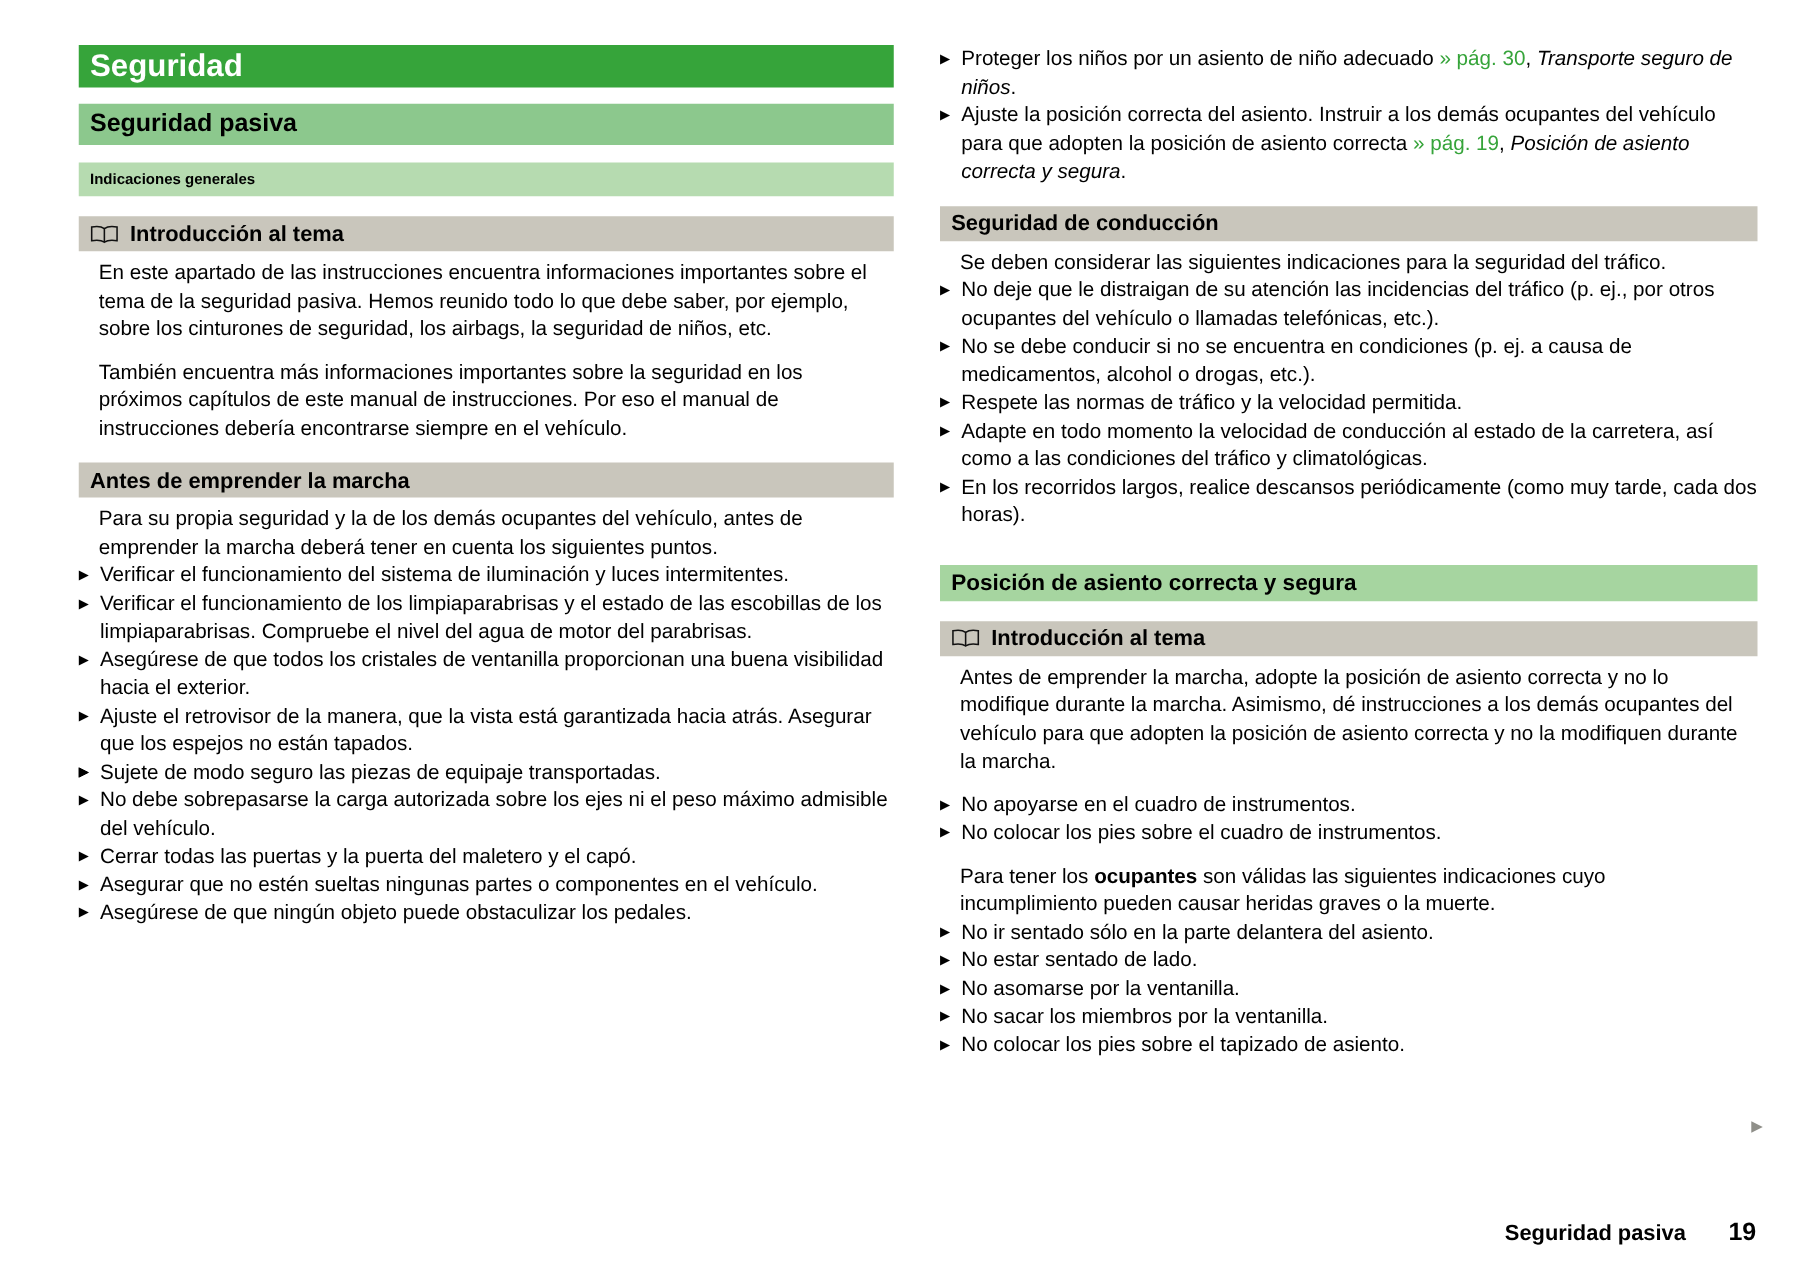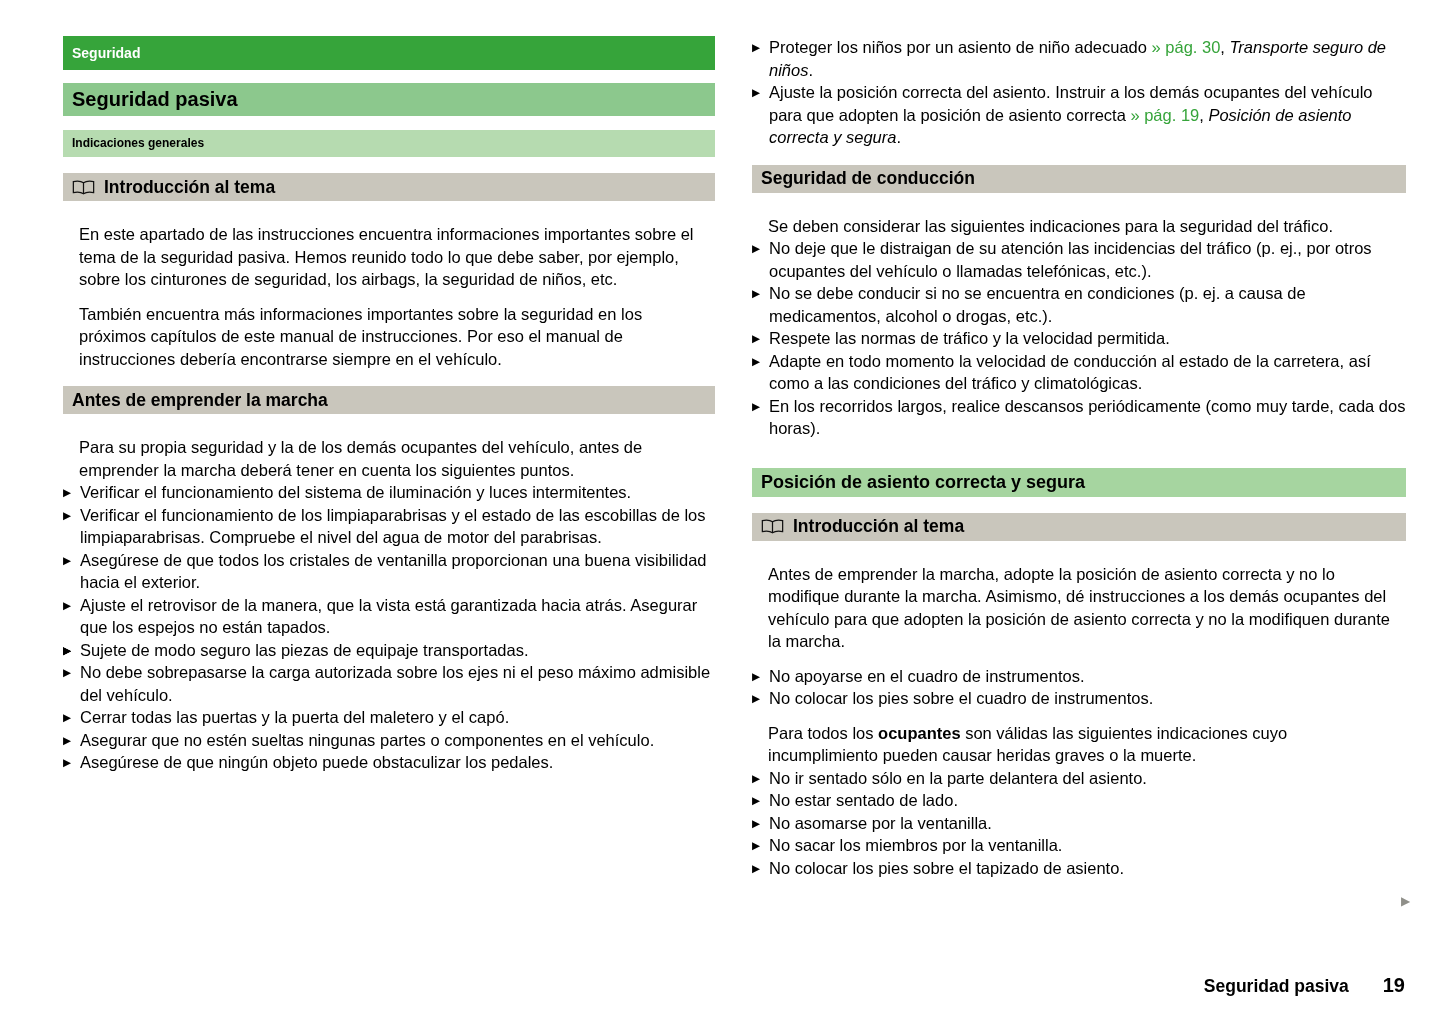--- a/index.html
+++ b/index.html
@@ -13,25 +13,25 @@
     font-size: 16.5px;
     line-height: 22.5px;
     color: #000000;
     overflow: hidden;
   }
   .col { position: absolute; top: 36px; }
   .col-left  { left: 63px;  width: 652px; }
   .col-right { left: 752px; width: 654px; }
 
   .bar { font-weight: bold; display: flex; align-items: center; padding: 0 9px; }
-  .bar-chapter    { height: 34px; background: var(--chapter-green);    color: #ffffff; font-size: 14px;  margin-bottom: 13px; }
+  .bar-chapter    { height: 34px; background: var(--chapter-green);    color: #ffffff; font-size: 25px;  margin-bottom: 13px; }
   .bar-section    { height: 33px; background: var(--section-green);    font-size: 20px;   margin-bottom: 14px; }
   .bar-subsection { height: 27px; background: var(--subsection-green); font-size: 12px; margin-bottom: 15px; }
   .bar-subsection2{ height: 29px; background: var(--subsection2-green);font-size: 18px;   margin-top: 28px; margin-bottom: 13px; }
-  .bar-topic      { height: 28px; background: var(--topic-gray);       font-size: 17.5px; margin-top: 16px; margin-bottom: 22px; gap: 9px; }
+  .bar-topic      { height: 28px; background: var(--topic-gray);       font-size: 17.5px; margin-top: 16px; margin-bottom: 6px; gap: 9px; }
 
   .book-icon { display: inline-flex; align-items: center; color: #111; }
   .book-icon svg { display: block; }
 
   p { margin: 0 16px 12px; }
   p.lead { margin-bottom: 0; }
 
   .bullets { margin: 0 0 12px; }
   .bullet { position: relative; padding-left: 17px; }
   .tri { position: absolute; left: 0; top: 0; font-size: 10.5px; line-height: 22.5px; color: #000; }
@@ -141,21 +141,21 @@
     </div>
 
     <p>Antes de emprender la marcha, adopte la posición de asiento correcta y no lo modifique durante la marcha. Asimismo, dé instrucciones a los demás ocupantes del vehículo para que adopten la posición de asiento correcta y no la modifiquen durante la marcha.</p>
 
 
     <div class="bullets">
       <div class="bullet"><span class="tri">▶</span><span class="btext">No apoyarse en el cuadro de instrumentos.</span></div>
       <div class="bullet"><span class="tri">▶</span><span class="btext">No colocar los pies sobre el cuadro de instrumentos.</span></div>
     </div>
 
-    <p class="lead"><span>Para todos los </span><strong>ocupantes</strong><span> son válidas las siguientes indicaciones cuyo incumplimiento pueden causar heridas graves o la muerte.</span></p>
+    <p class="lead"><span>Para tener los </span><strong>ocupantes</strong><span> son válidas las siguientes indicaciones cuyo incumplimiento pueden causar heridas graves o la muerte.</span></p>
 
     <div class="bullets">
       <div class="bullet"><span class="tri">▶</span><span class="btext">No ir sentado sólo en la parte delantera del asiento.</span></div>
       <div class="bullet"><span class="tri">▶</span><span class="btext">No estar sentado de lado.</span></div>
       <div class="bullet"><span class="tri">▶</span><span class="btext">No asomarse por la ventanilla.</span></div>
       <div class="bullet"><span class="tri">▶</span><span class="btext">No sacar los miembros por la ventanilla.</span></div>
       <div class="bullet"><span class="tri">▶</span><span class="btext">No colocar los pies sobre el tapizado de asiento.</span></div>
     </div>
   </div>
 

